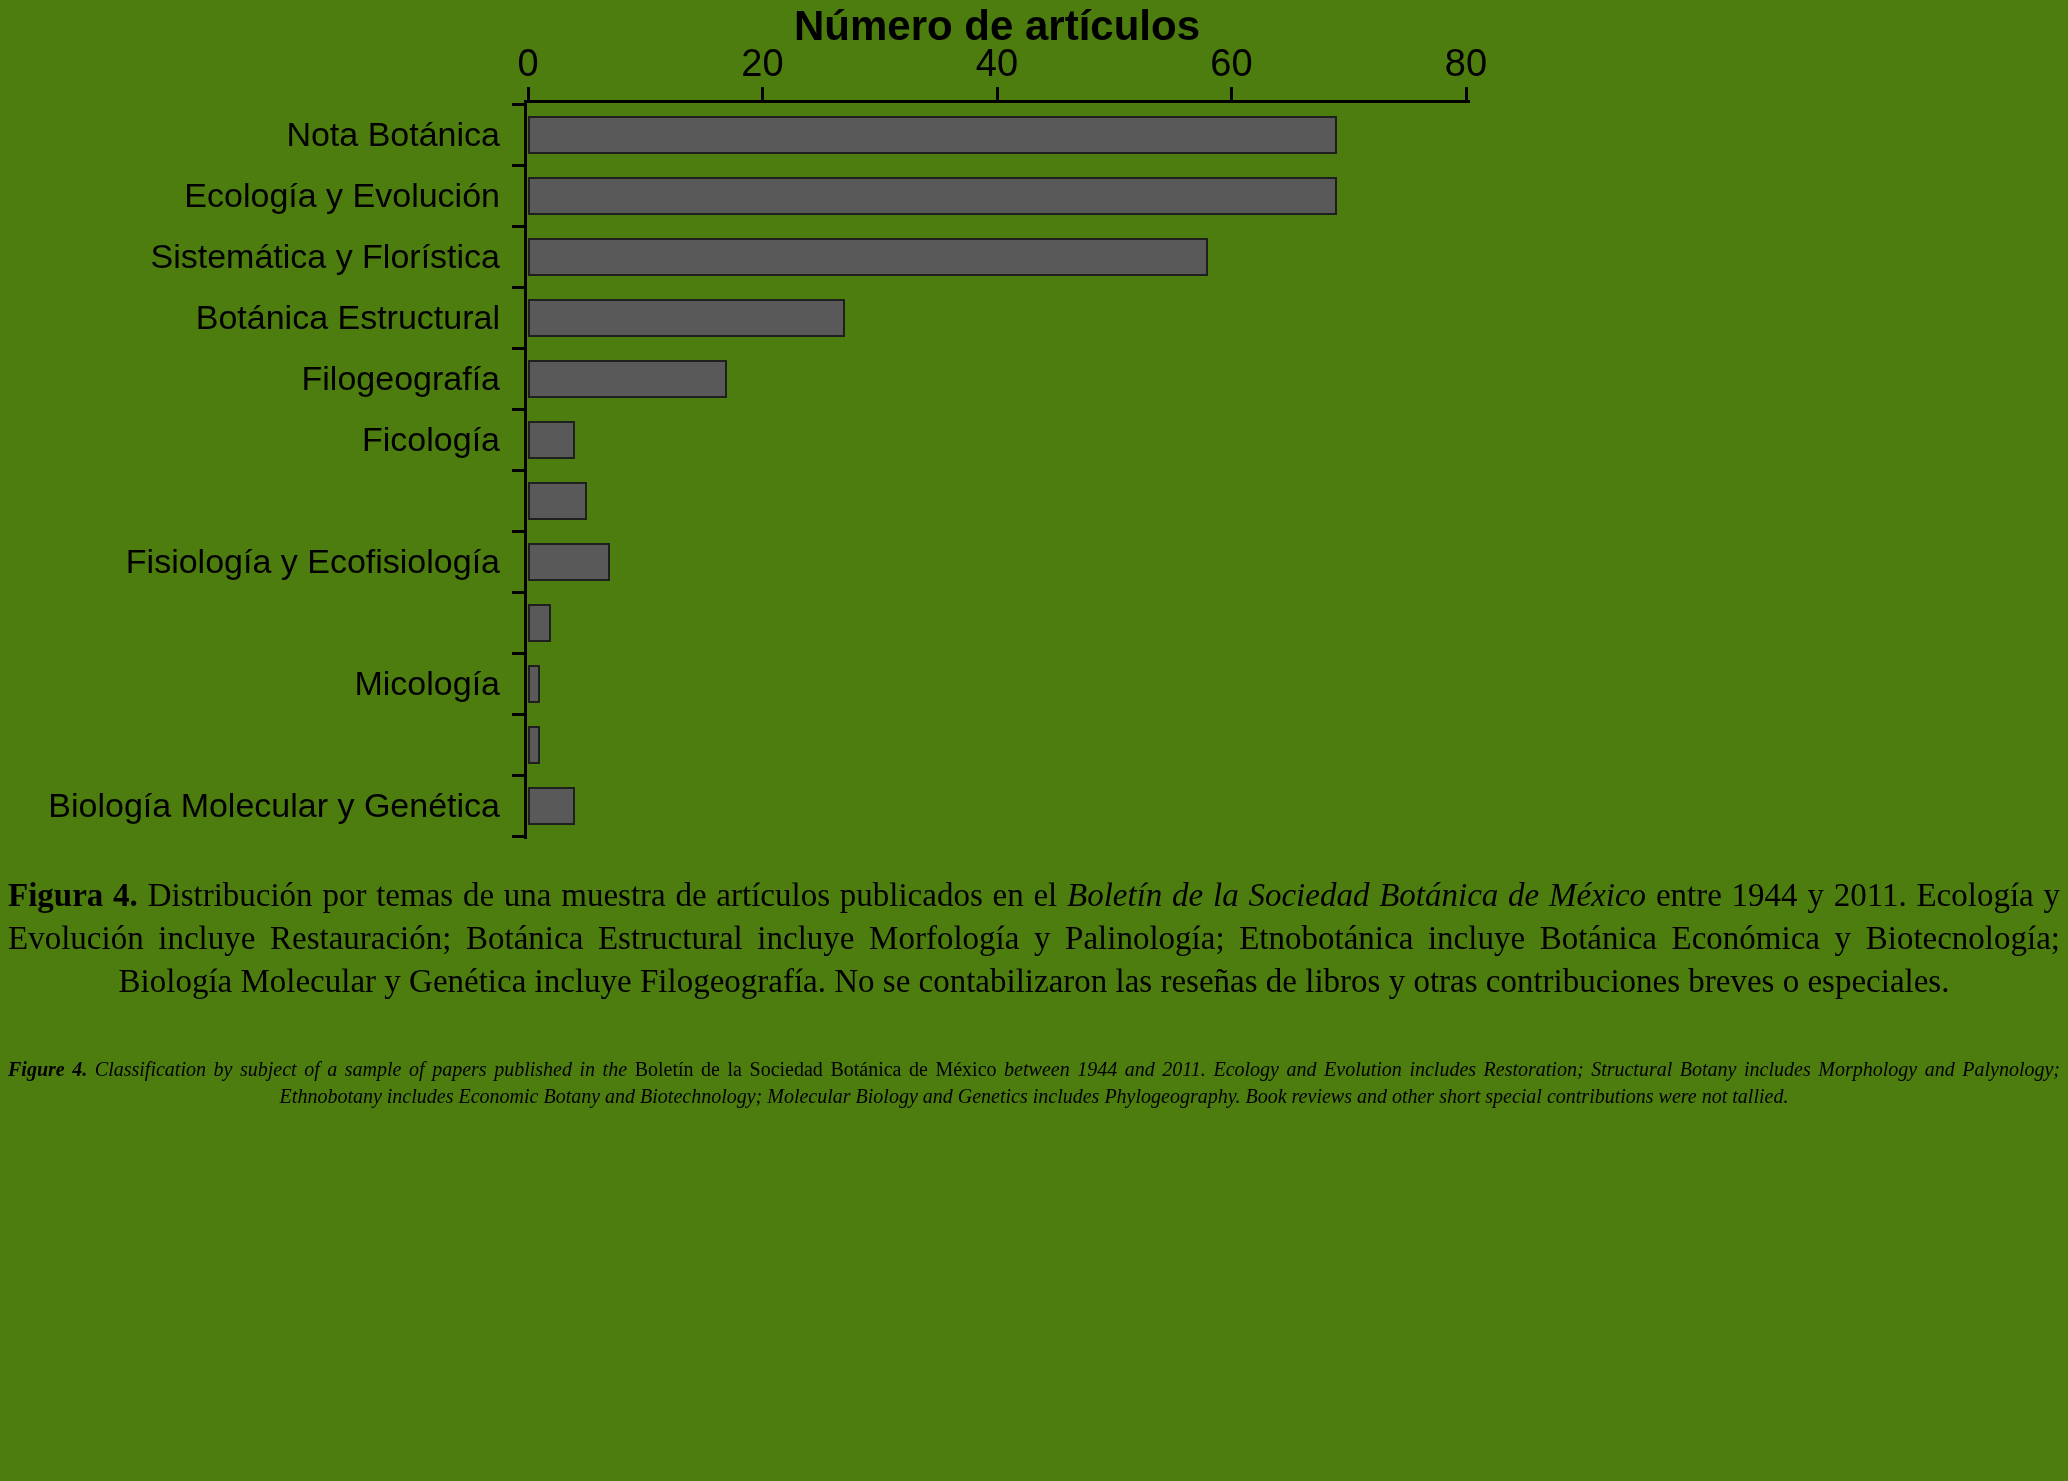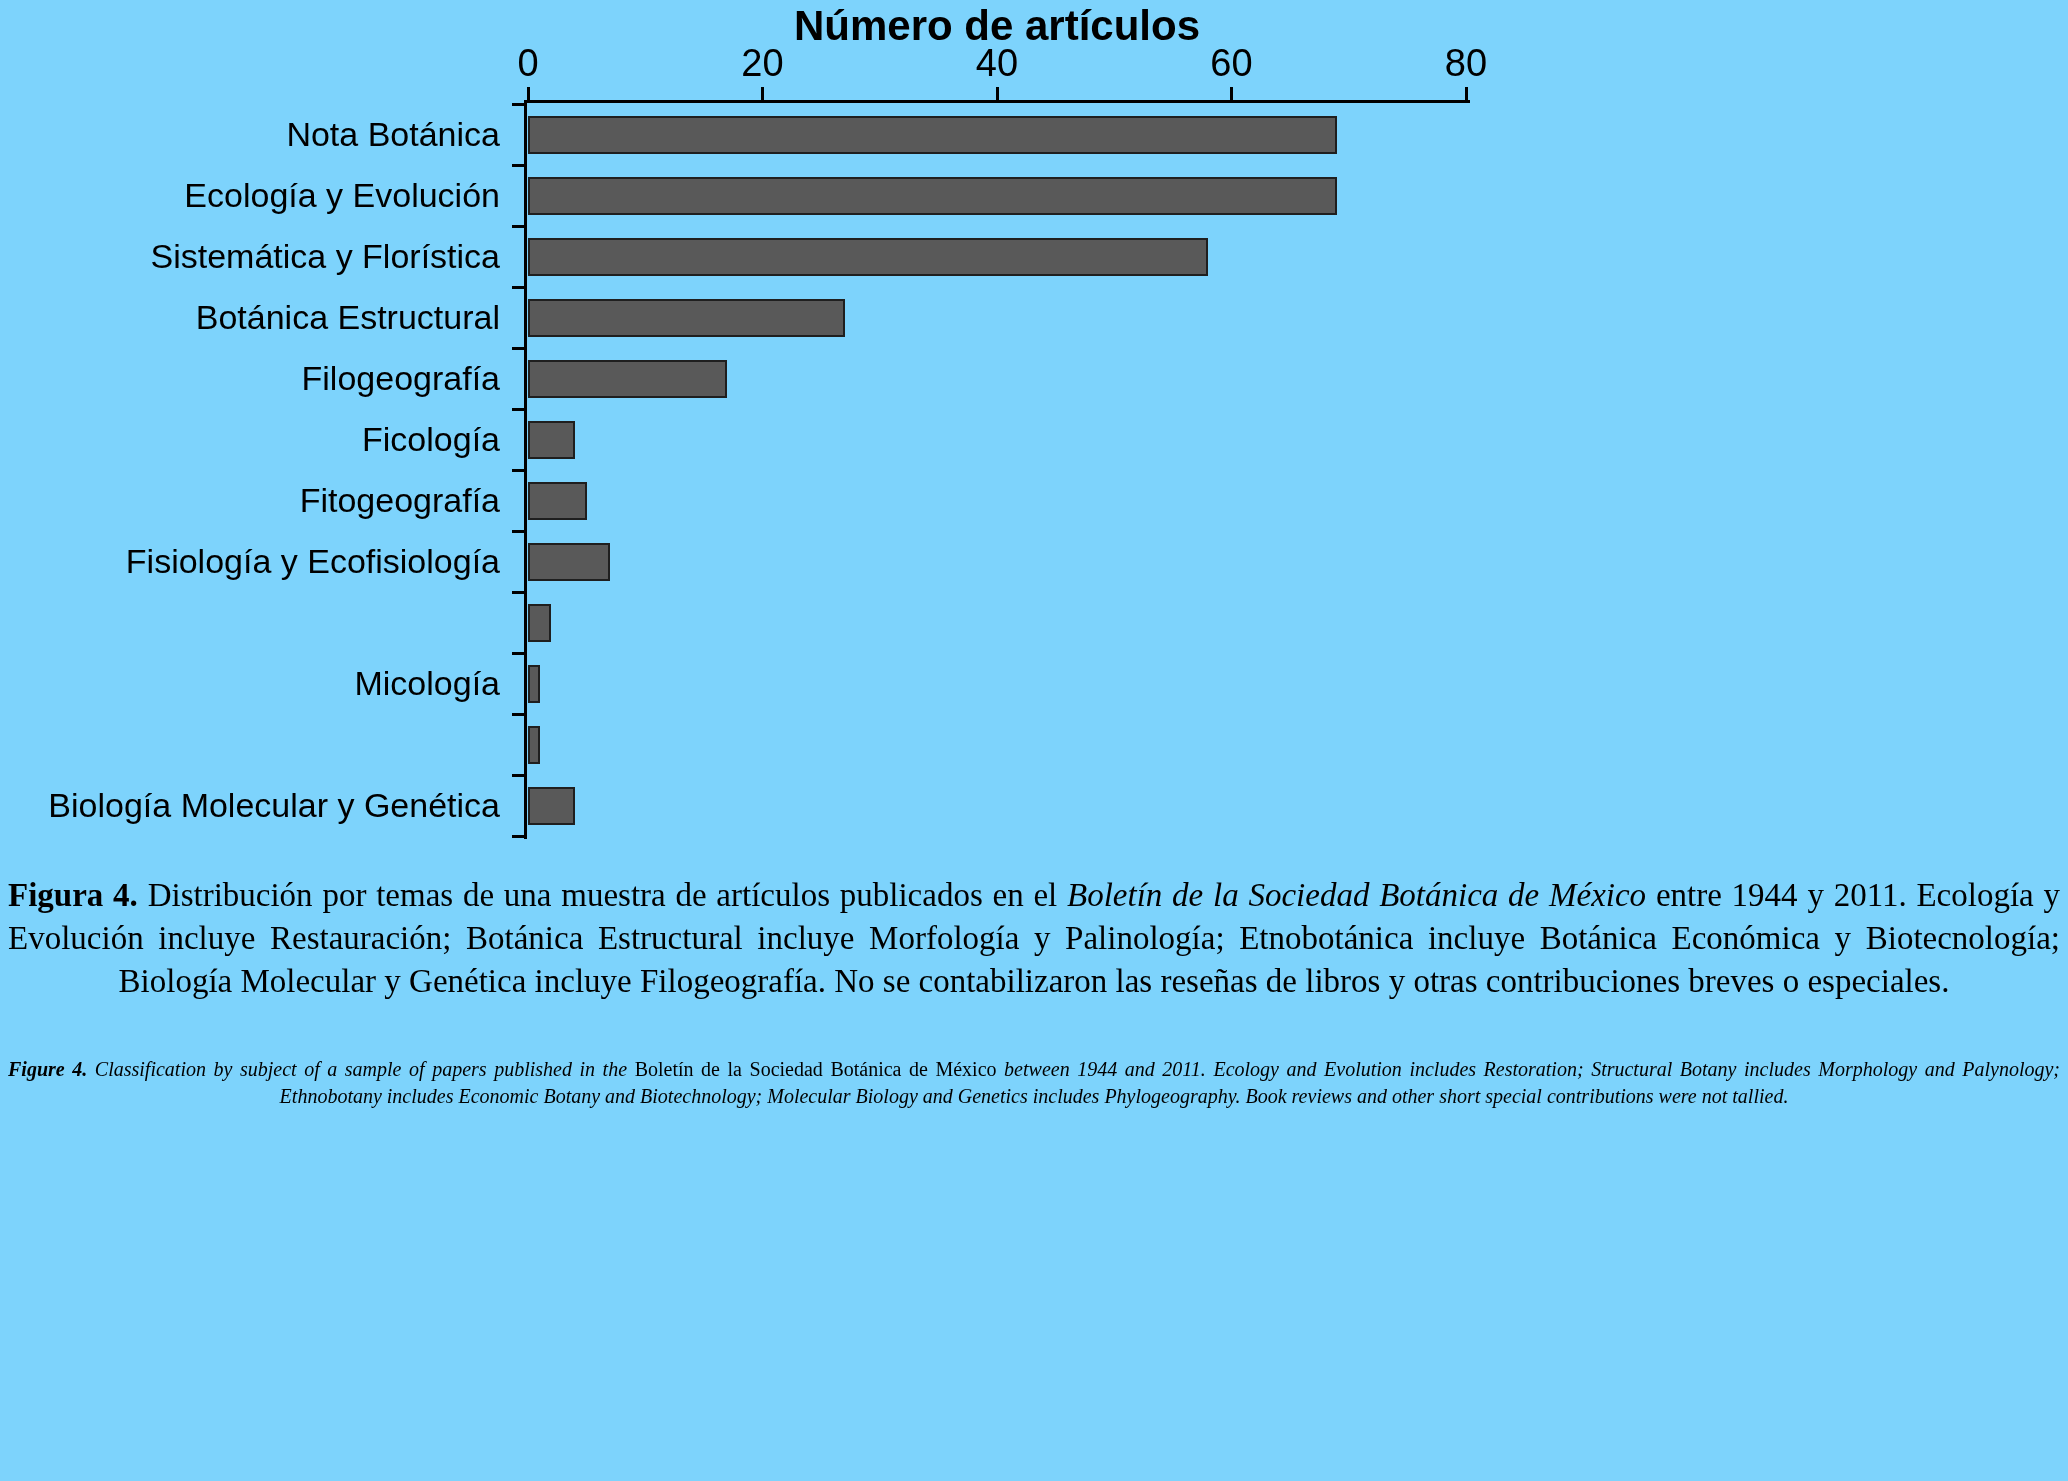--- a/index.html
+++ b/index.html
@@ -1,18 +1,18 @@
 <!DOCTYPE html>
 <html><head>
 <meta charset="utf-8">
 <style>
   * { margin:0; padding:0; box-sizing:border-box; }
   html,body { background:#ffffff; }
   body { width:2068px; height:1481px; font-family:"Liberation Sans", sans-serif; color:#000; }
-  .page { position:relative; width:2068px; height:1481px; background:#7dd3fc; overflow:hidden; }
+  .page { position:relative; width:2068px; height:1481px; background:#4d7c0f; overflow:hidden; }
 
   .chart { position:absolute; left:0; top:0; width:2068px; height:860px; }
   .chart-title { position:absolute; left:528px; width:938px; top:2px; text-align:center;
                  font-weight:bold; font-size:42px; color:#000; }
   .x-tick-label { position:absolute; transform:translateX(-50%); top:42px; font-size:38px; color:#000; }
   .axis-line { position:absolute; background:#000; }
   .tick { position:absolute; background:#000; }
   .cat-label { position:absolute; left:0; width:500px; text-align:right; font-size:34px; color:#000;
                white-space:nowrap; }
   .bar { position:absolute; border-style:solid; border-width:2px; }
@@ -56,21 +56,20 @@
       <div class="tick" style="left: 512px; top: 224.5px; width: 12px; height: 3px; background: rgb(0, 0, 0);"></div>
       <div class="cat-label" style="top: 287px; height: 61px; line-height: 61px;">Botánica Estructural</div>
       <div class="bar" title="Botánica Estructural: 27" style="left: 528px; top: 298.5px; width: 316.575px; height: 38px; background: rgb(89, 89, 89); border-color: rgb(31, 31, 31);"></div>
       <div class="tick" style="left: 512px; top: 285.5px; width: 12px; height: 3px; background: rgb(0, 0, 0);"></div>
       <div class="cat-label" style="top: 348px; height: 61px; line-height: 61px;">Filogeografía</div>
       <div class="bar" title="Etnobotánica: 17" style="left: 528px; top: 359.5px; width: 199.325px; height: 38px; background: rgb(89, 89, 89); border-color: rgb(31, 31, 31);"></div>
       <div class="tick" style="left: 512px; top: 346.5px; width: 12px; height: 3px; background: rgb(0, 0, 0);"></div>
       <div class="cat-label" style="top: 409px; height: 61px; line-height: 61px;">Ficología</div>
       <div class="bar" title="Ficología: 4" style="left: 528px; top: 420.5px; width: 46.9px; height: 38px; background: rgb(89, 89, 89); border-color: rgb(31, 31, 31);"></div>
       <div class="tick" style="left: 512px; top: 407.5px; width: 12px; height: 3px; background: rgb(0, 0, 0);"></div>
-      <div class="cat-label" style="top: 470px; height: 61px; line-height: 61px;">Fitogeografía</div>
       <div class="bar" title="Fitogeografía: 5" style="left: 528px; top: 481.5px; width: 58.625px; height: 38px; background: rgb(89, 89, 89); border-color: rgb(31, 31, 31);"></div>
       <div class="tick" style="left: 512px; top: 468.5px; width: 12px; height: 3px; background: rgb(0, 0, 0);"></div>
       <div class="cat-label" style="top: 531px; height: 61px; line-height: 61px;">Fisiología y Ecofisiología</div>
       <div class="bar" title="Fisiología y Ecofisiología: 7" style="left: 528px; top: 542.5px; width: 82.075px; height: 38px; background: rgb(89, 89, 89); border-color: rgb(31, 31, 31);"></div>
       <div class="tick" style="left: 512px; top: 529.5px; width: 12px; height: 3px; background: rgb(0, 0, 0);"></div>
       <div class="bar" title="Paleobotánica: 2" style="left: 528px; top: 603.5px; width: 23.45px; height: 38px; background: rgb(89, 89, 89); border-color: rgb(31, 31, 31);"></div>
       <div class="tick" style="left: 512px; top: 590.5px; width: 12px; height: 3px; background: rgb(0, 0, 0);"></div>
       <div class="cat-label" style="top: 653px; height: 61px; line-height: 61px;">Micología</div>
       <div class="bar" title="Micología: 1" style="left: 528px; top: 664.5px; width: 11.725px; height: 38px; background: rgb(89, 89, 89); border-color: rgb(31, 31, 31);"></div>
       <div class="tick" style="left: 512px; top: 651.5px; width: 12px; height: 3px; background: rgb(0, 0, 0);"></div>

